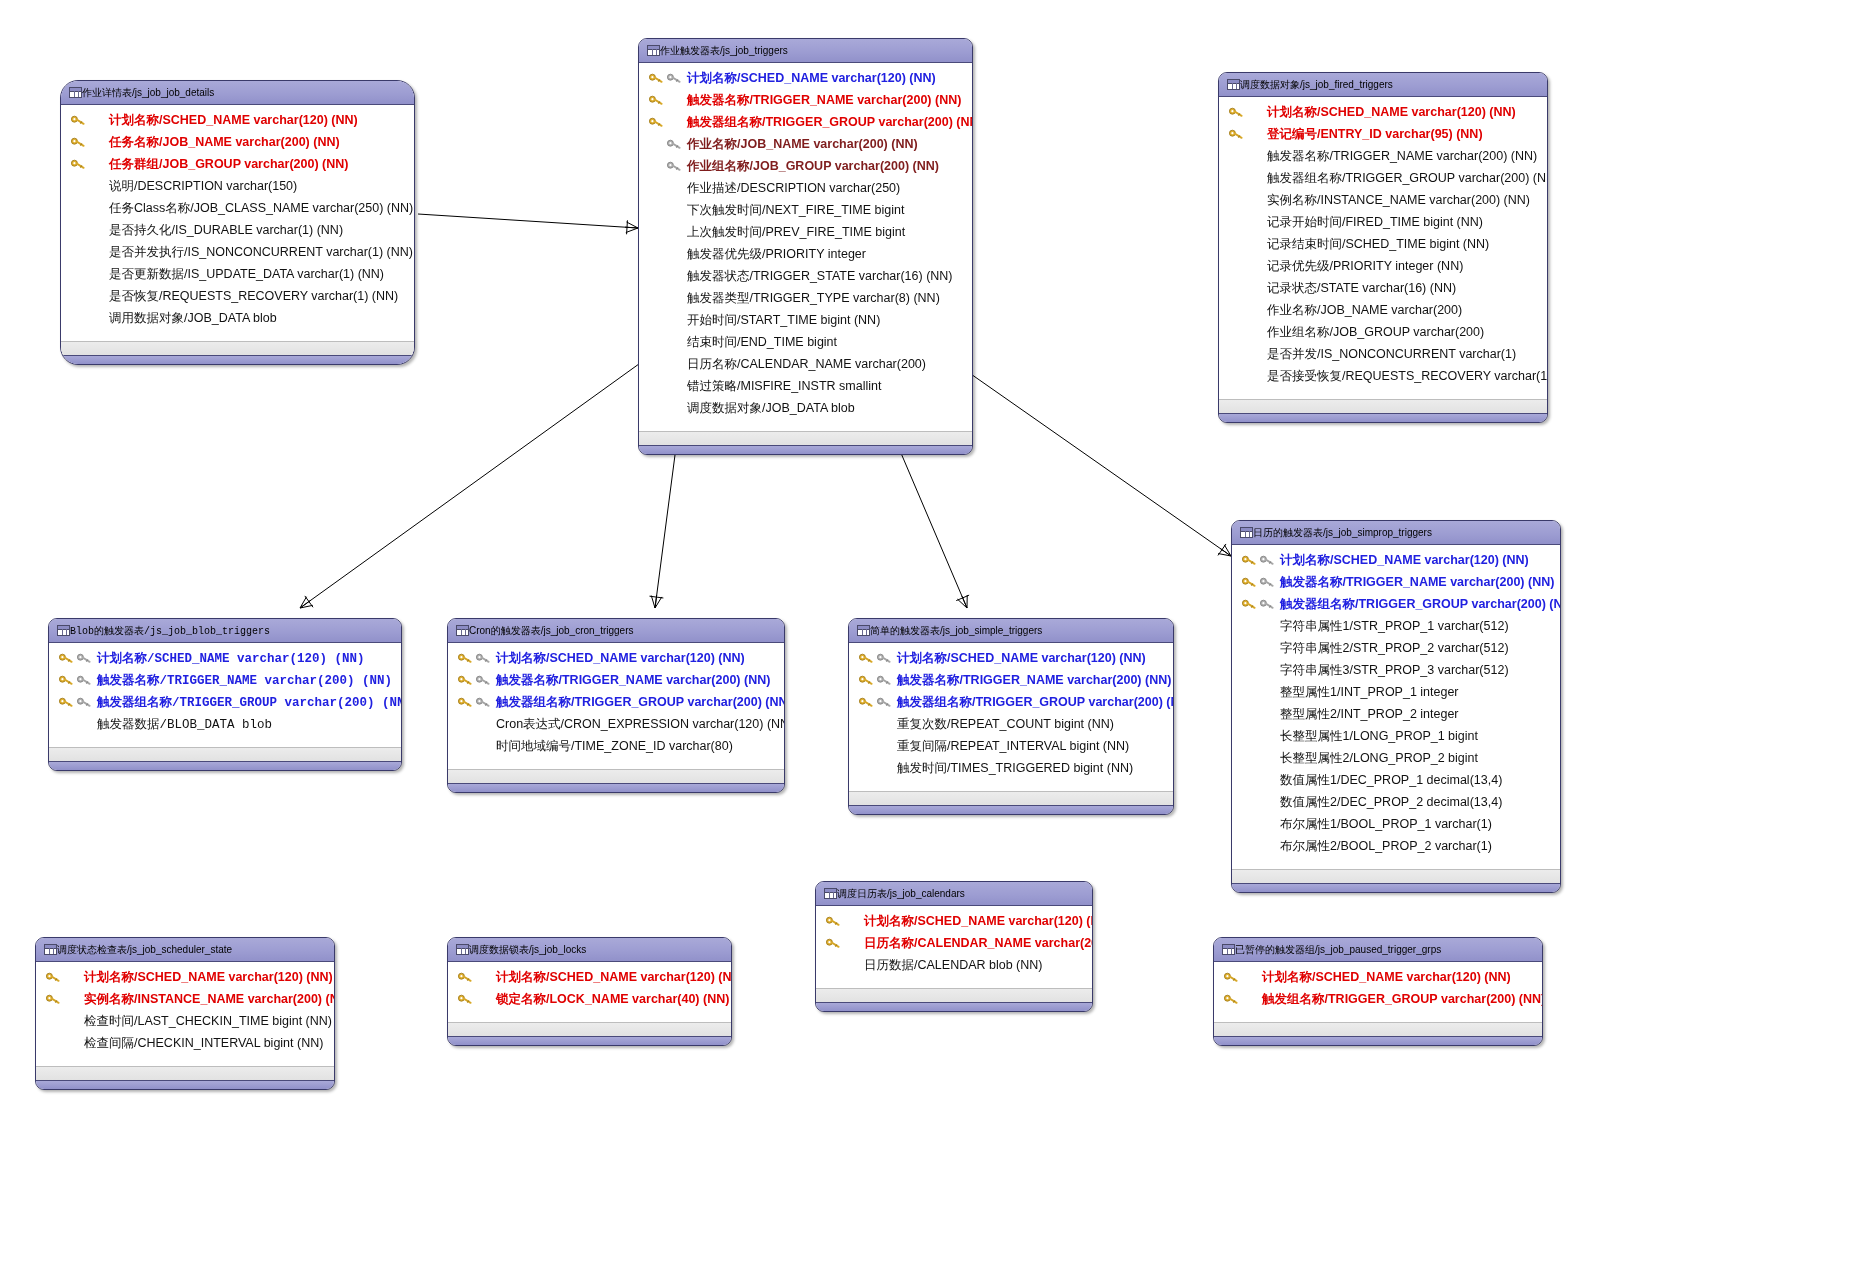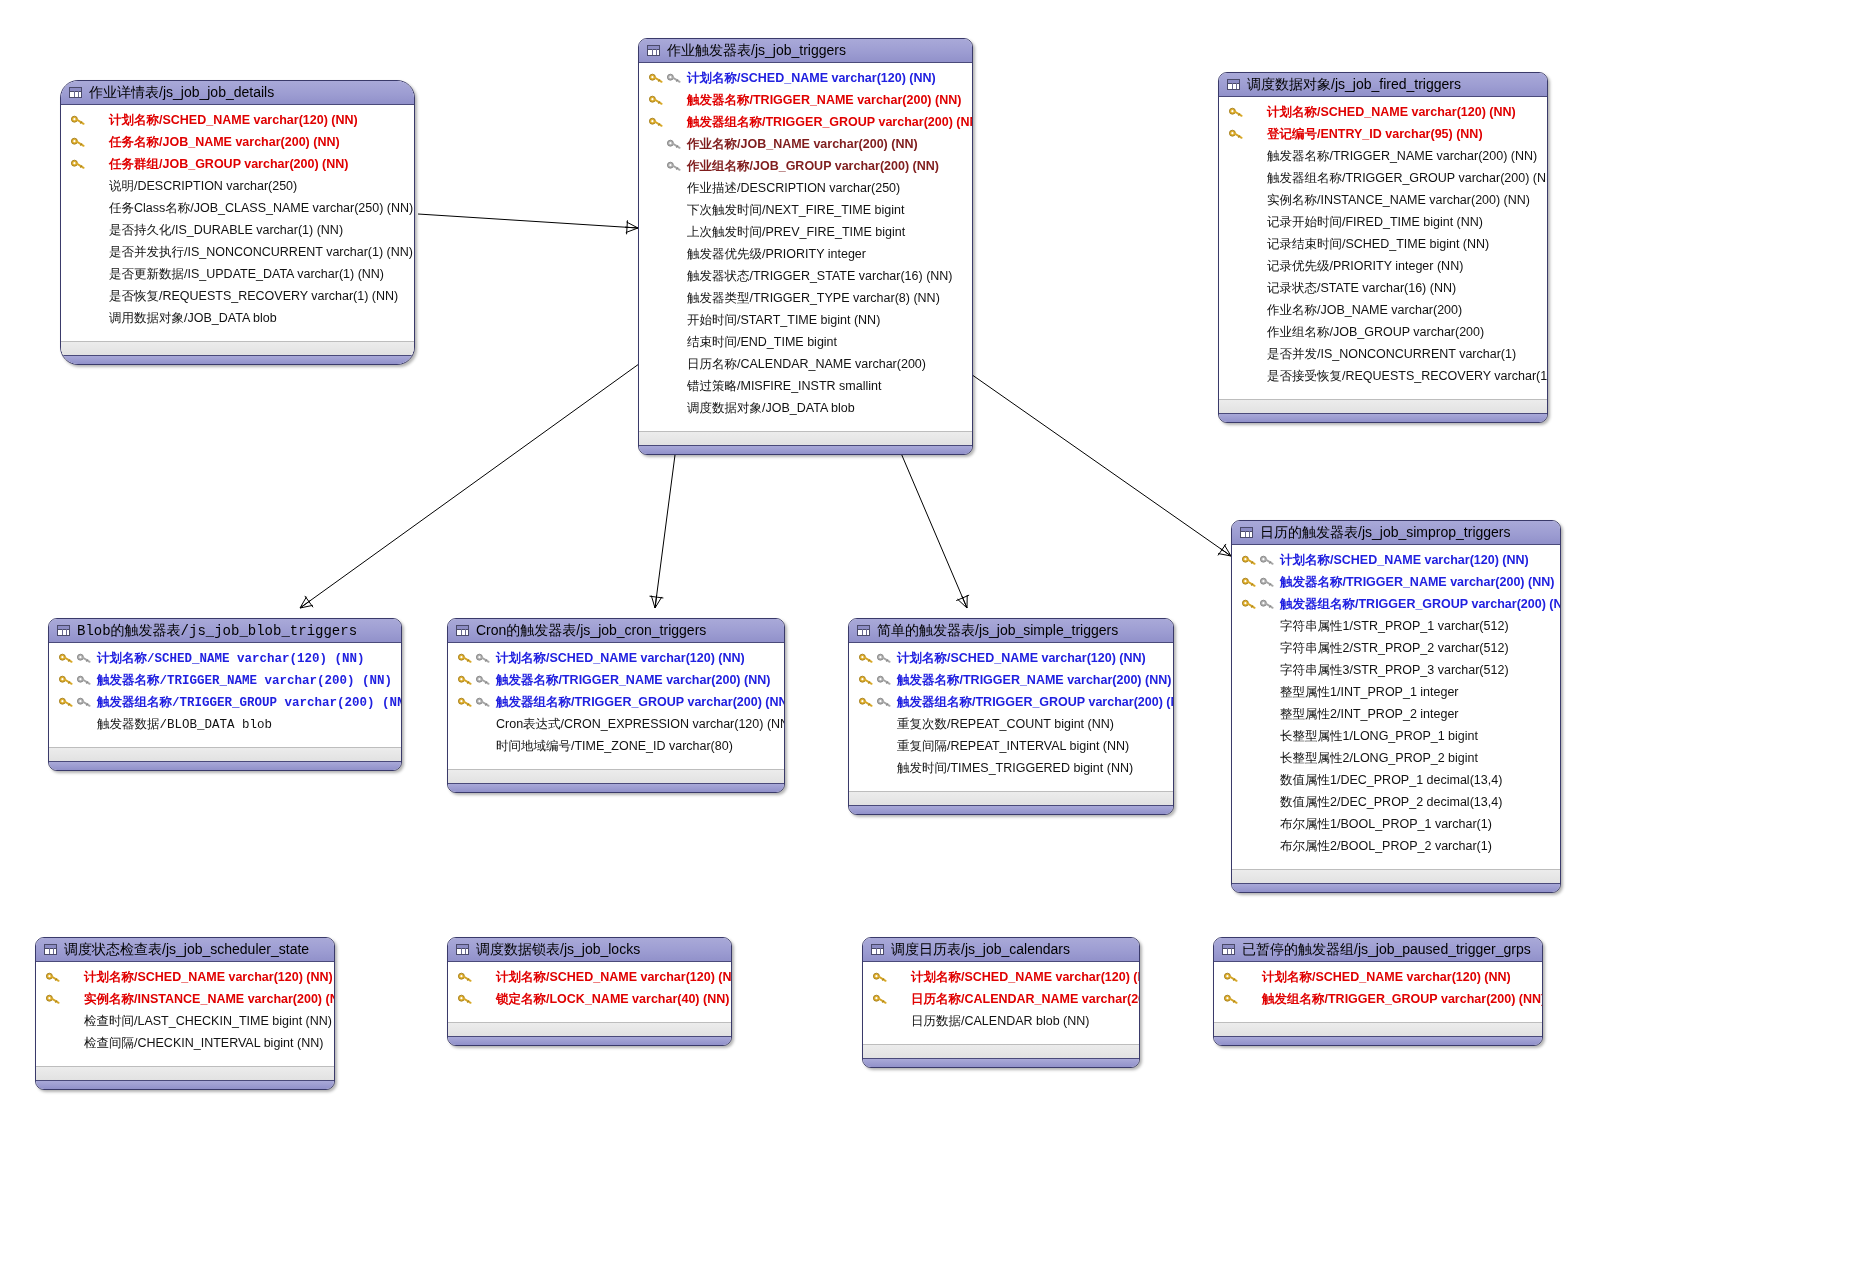--- a/index.html
+++ b/index.html
@@ -21,22 +21,21 @@
     box-shadow:2px 2px 3px rgba(0,0,0,0.30);
     box-sizing:border-box;
     overflow:hidden;
   }
   .ent-header{
     background:linear-gradient(to bottom,#a9a9d8 0%,#9d9dd2 55%,#9191ca 100%);
     border-bottom:1px solid #4a4a7a;
     height:23px;
     display:flex;align-items:center;
     padding:0 8px;
-    gap:7px;
-    font-size:14px;
+    font-size:10px;
     color:#000;
     white-space:nowrap;
   }
   .tbl-icon{
     width:13px;height:11px;
     background:#ffffff;
     border:1px solid #4a4a6a;
     box-sizing:border-box;
     position:relative;
     flex:0 0 auto;
@@ -163,21 +162,21 @@
                 <path d="M6.2 4.8 L12.6 8.8" stroke="#9a7410" stroke-width="0.6" fill="none" opacity="0.5"></path>
                 <path d="M9.6 8.3 L10.6 6.7" stroke="#9a7410" stroke-width="1.0" stroke-linecap="round"></path>
               </svg>
             </span>
             <span class="keyslot2"></span>
             <span class="ktext c-red">任务群组/JOB_GROUP varchar(200) (NN)</span>
           </div>
           <div class="col">
             <span class="keyslot"></span>
             <span class="keyslot2"></span>
-            <span class="ktext c-black">说明/DESCRIPTION varchar(250)</span>
+            <span class="ktext c-black">说明/DESCRIPTION varchar(150)</span>
           </div>
           <div class="col">
             <span class="keyslot"></span>
             <span class="keyslot2"></span>
             <span class="ktext c-black">任务Class名称/JOB_CLASS_NAME varchar(250) (NN)</span>
           </div>
           <div class="col">
             <span class="keyslot"></span>
             <span class="keyslot2"></span>
             <span class="ktext c-black">是否持久化/IS_DURABLE varchar(1) (NN)</span>
@@ -887,21 +886,21 @@
                 <path d="M9.6 8.3 L10.6 6.7" stroke="#9a7410" stroke-width="1.0" stroke-linecap="round"></path>
               </svg>
             </span>
             <span class="keyslot2"></span>
             <span class="ktext c-red">锁定名称/LOCK_NAME varchar(40) (NN)</span>
           </div>
         </div>
         <div class="ent-footer"></div>
         <div class="ent-footer2"></div>
       </div>
-      <div class="entity" style="left: 815px; top: 937px; width: 278px; margin-left: 47px;">
+      <div class="entity" style="left: 815px; top: 881px; width: 278px;">
         <div class="ent-header">
           <span class="tbl-icon"></span>
           <span>调度日历表/js_job_calendars</span>
         </div>
         <div class="ent-body">
           <div class="col">
             <span class="keyslot">
               <svg class="key" viewBox="0 0 14 11">
                 <circle cx="3.4" cy="4.2" r="3.0" fill="#e0b030" stroke="#9a7410" stroke-width="0.8"></circle>
                 <circle cx="3.4" cy="4.2" r="1.1" fill="#ffffff"></circle>

